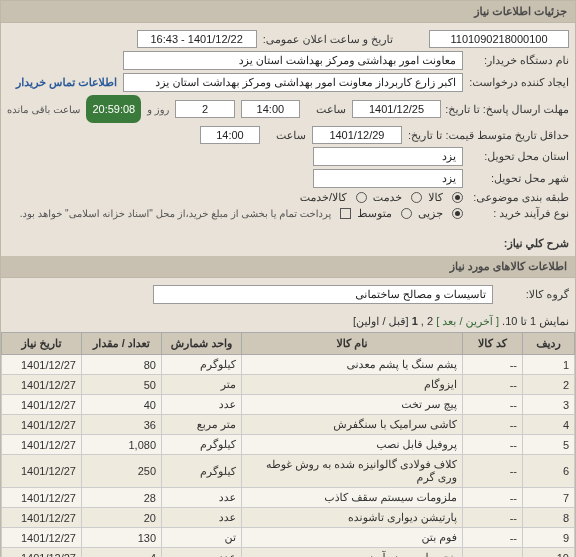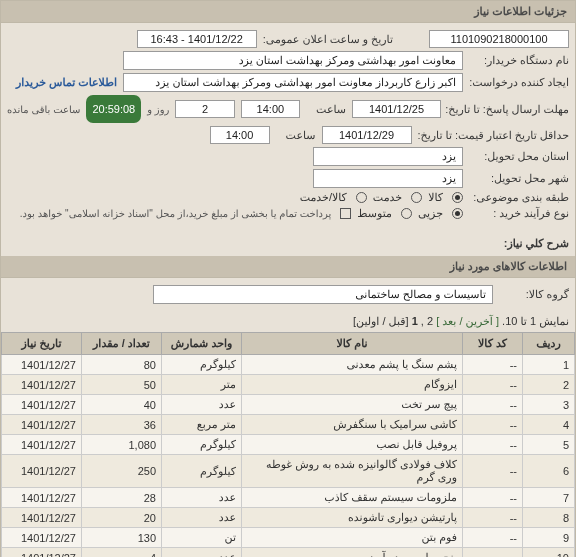--- a/index.html
+++ b/index.html
@@ -120,21 +120,21 @@
       <span class="field field-md">1401/12/25</span>
       <span class="label label-small">ساعت</span>
       <span class="field field-sm">14:00</span>
       <span class="field field-sm">2</span>
       <span class="note">روز و</span>
       <span class="pill pill-green">20:59:08</span>
       <span class="note">ساعت باقی مانده</span>
     </div>
 
     <div class="row">
-      <span class="label">حداقل تاریخ اعتبار قیمت: تا تاریخ:</span>
+      <span class="label">حداقل تاریخ متوسط قیمت: تا تاریخ:</span>
       <span class="field field-md">1401/12/29</span>
       <span class="label label-small">ساعت</span>
       <span class="field field-sm">14:00</span>
     </div>
 
     <div class="row">
       <span class="label">استان محل تحویل:</span>
       <span class="field" style="width:150px">یزد</span>
     </div>
 

